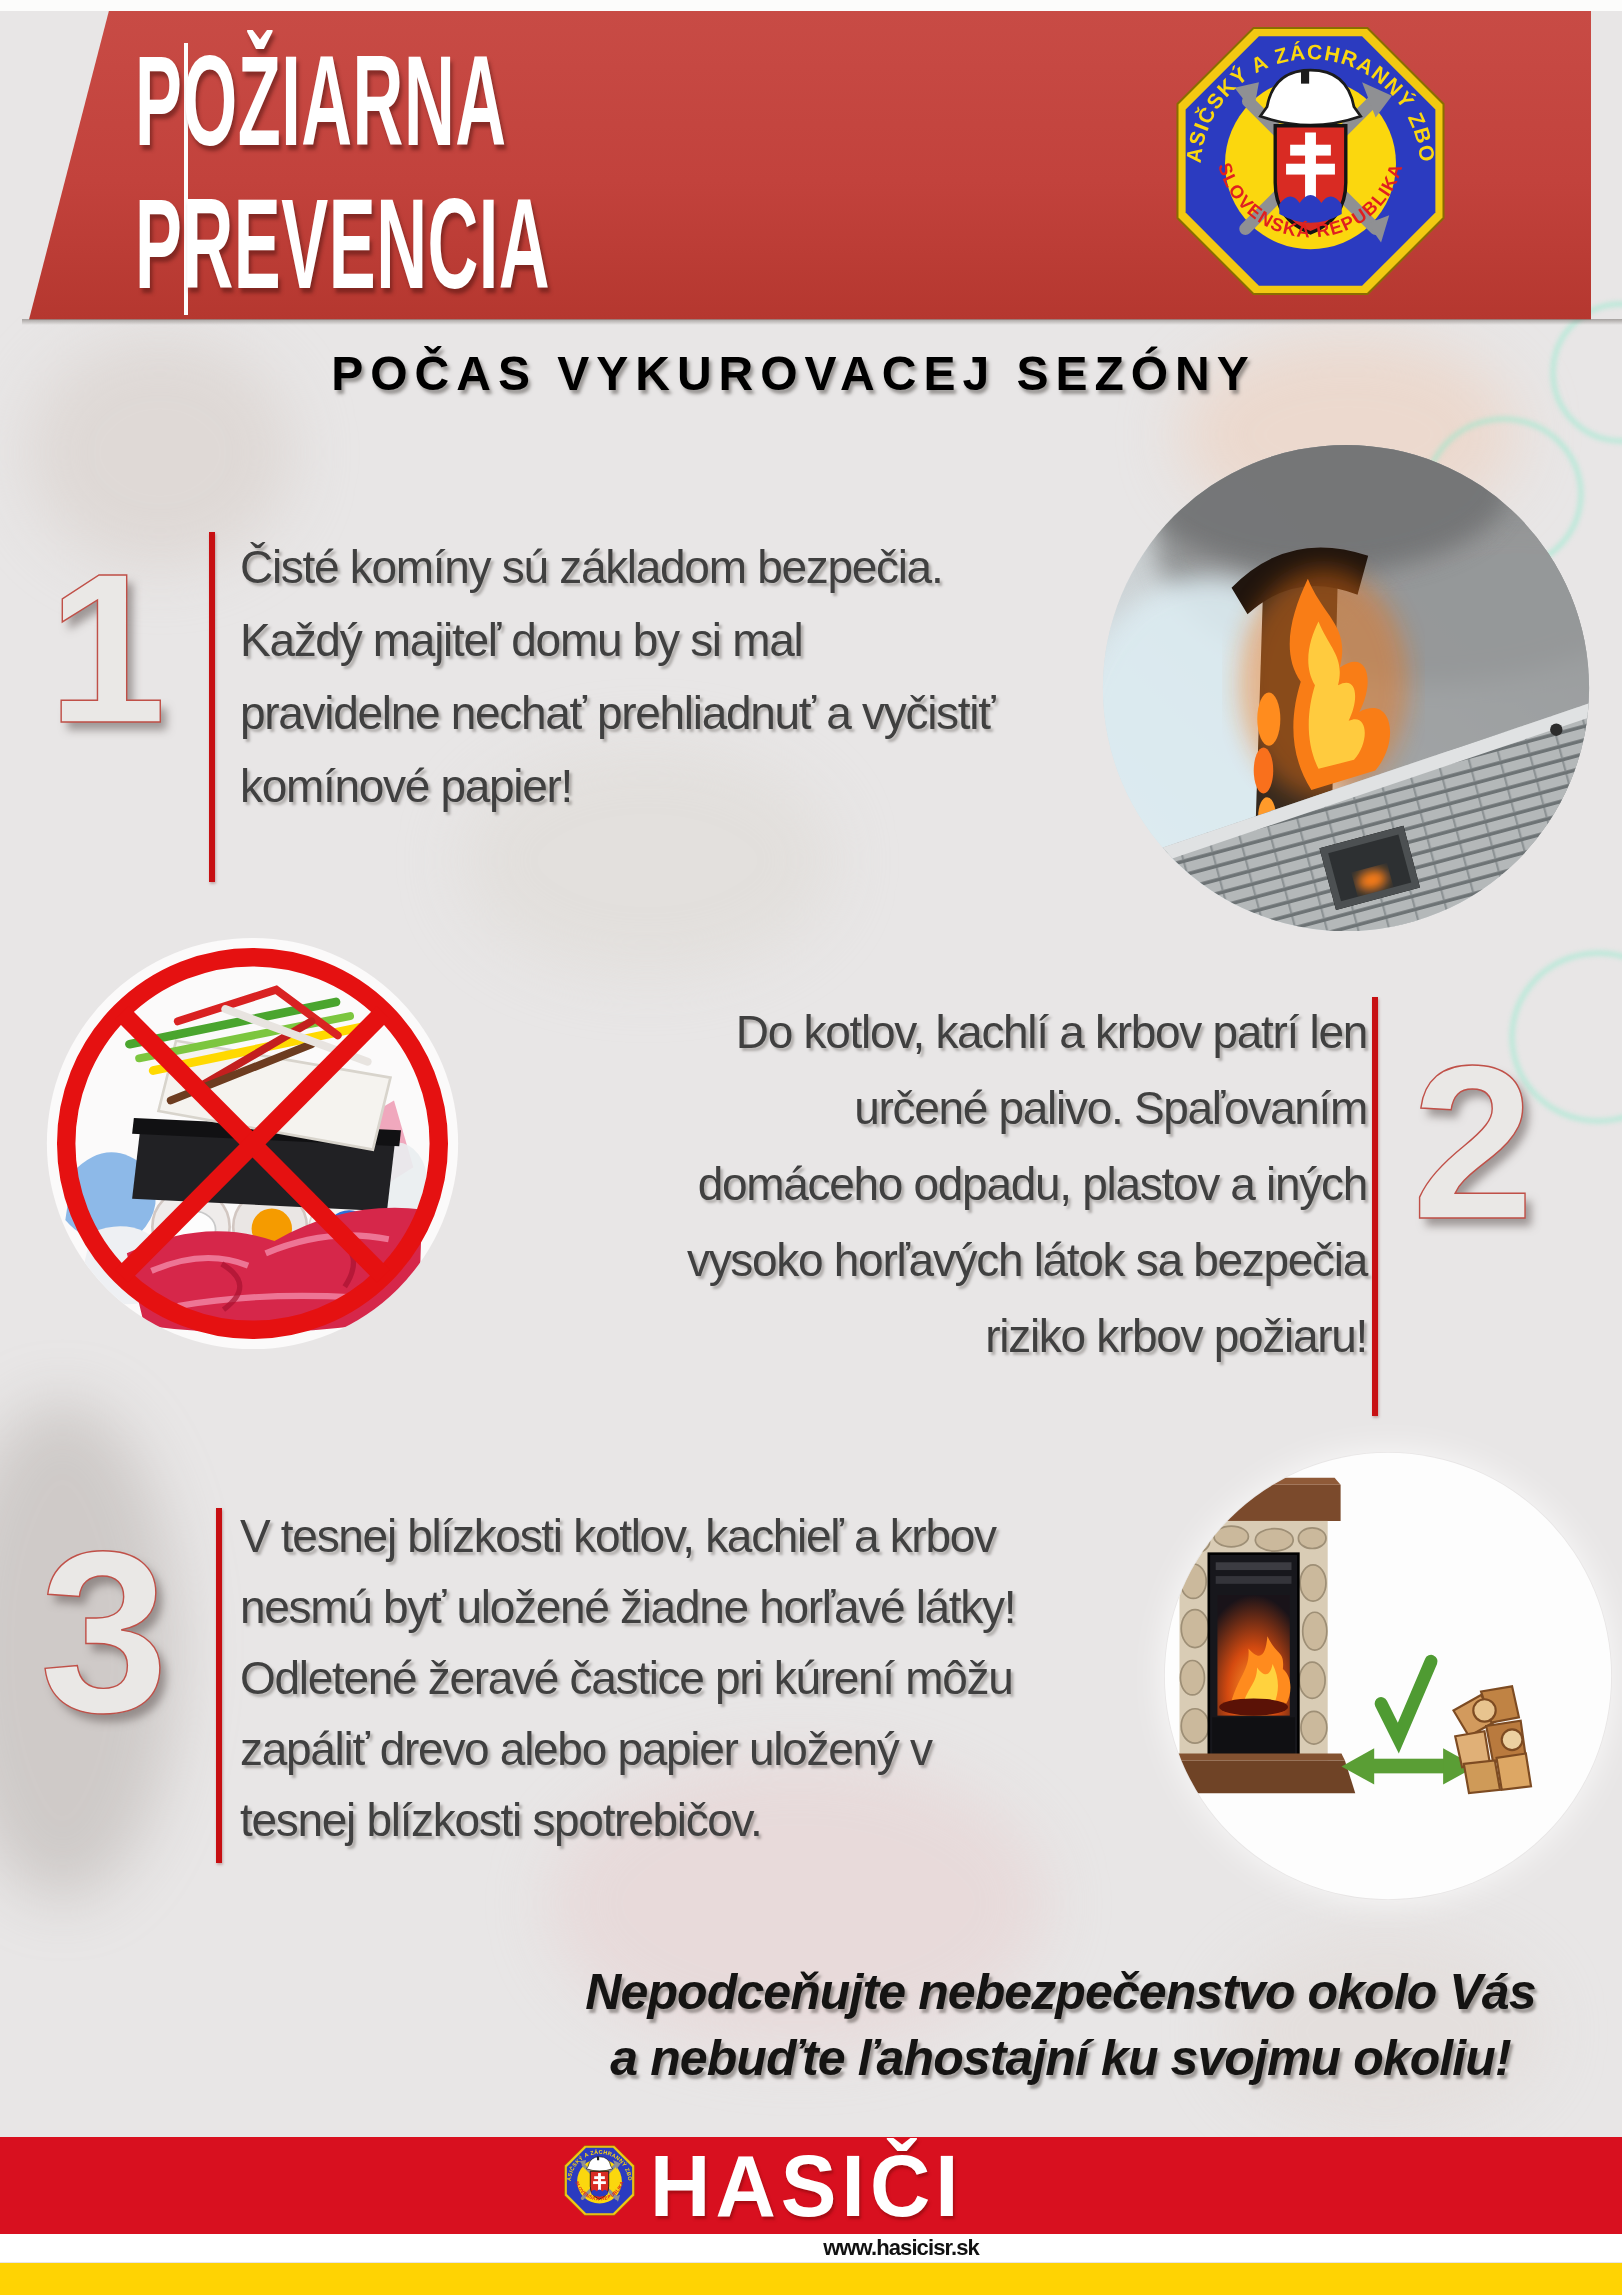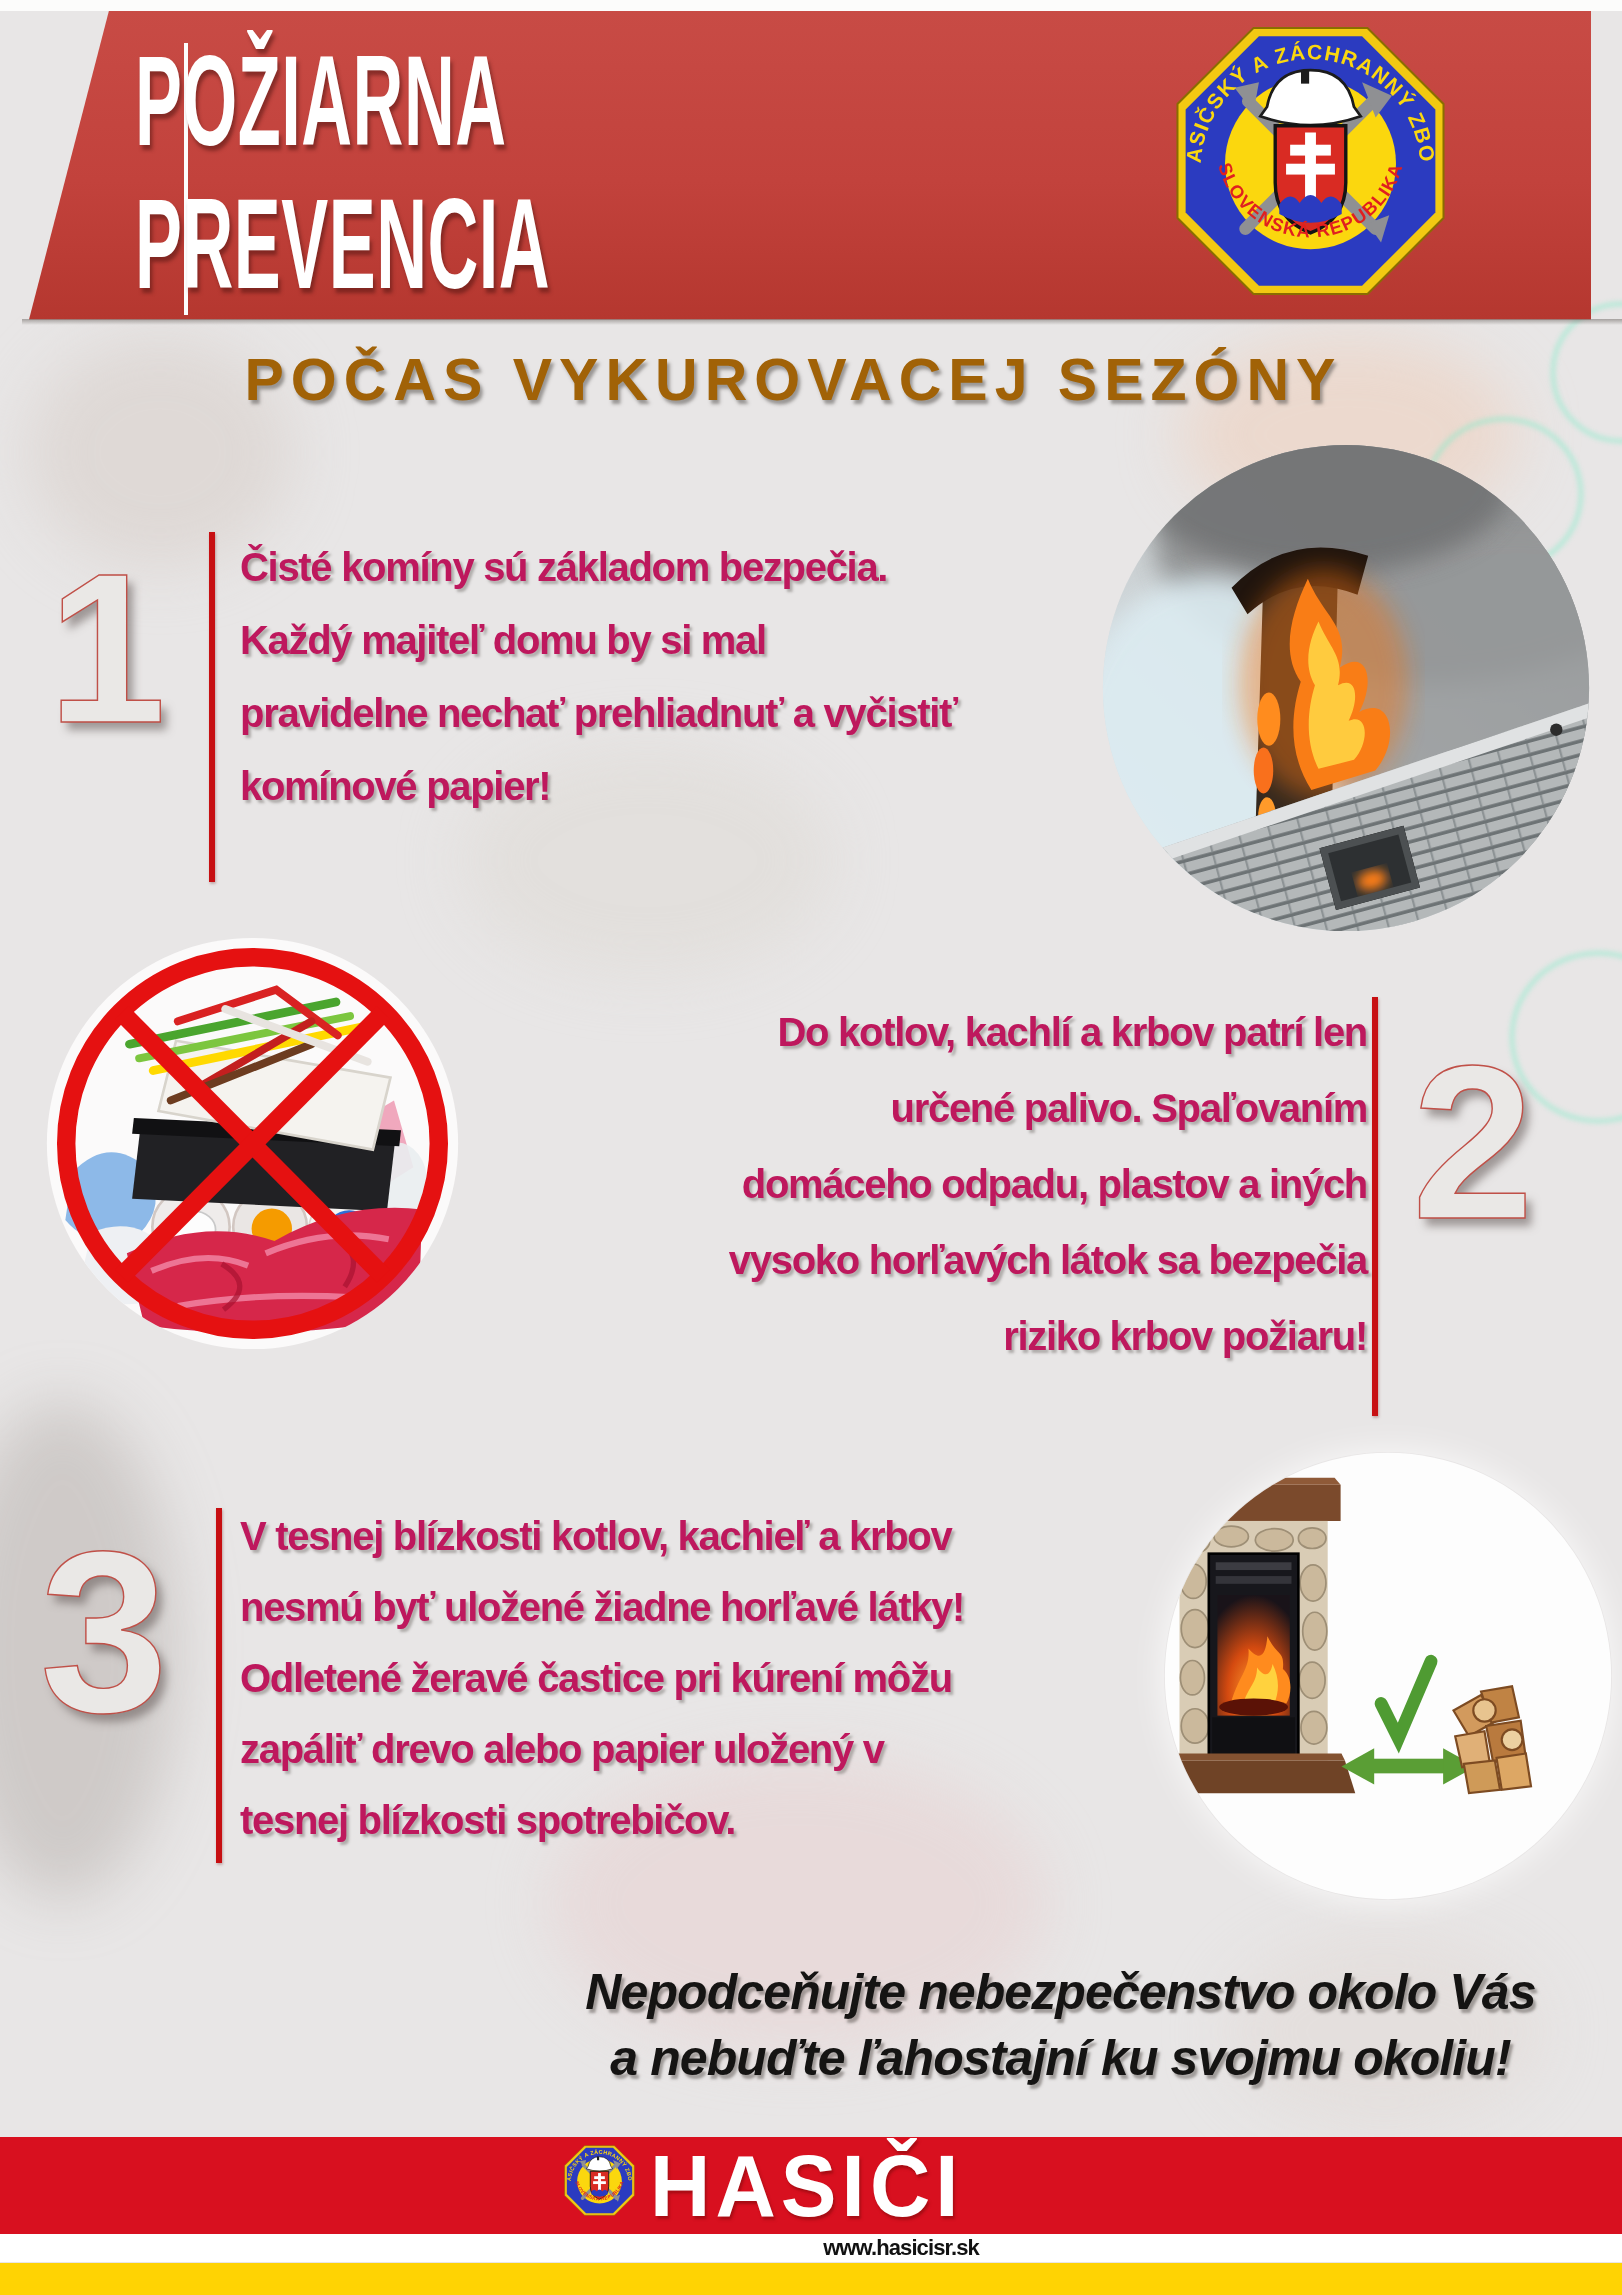--- a/index.html
+++ b/index.html
@@ -40,21 +40,21 @@
   }
   .title-1{top:26px;}
   .title-2{top:169px;}
 
   .emblem-large{position:absolute;left:1173px;top:25px;width:275px;height:272px;}
   .emblem-small{position:absolute;left:564px;top:2145px;width:71px;height:71px;}
 
   
   .subtitle{
     position:absolute;left:0;right:35px;top:346px;text-align:center;
-    font-size:59px;font-weight:700;color:#a16207;letter-spacing:7px;
+    font-size:48px;font-weight:700;color:#000000;letter-spacing:7px;
     text-shadow:2.7px 3.5px 3.5px rgba(88,84,80,.55);
   }
 
   
   .bignum{
     position:absolute;font-weight:700;line-height:1;text-align:center;
     color:#eae8e6;-webkit-text-stroke:1.4px #c05048;
     text-shadow:6.2px 8px 8px rgba(98,88,86,.55);
   }
   .num-1{left:27px;top:542px;width:160px;font-size:213px;}
@@ -62,21 +62,21 @@
   .num-3{left:22px;top:1516px;width:164px;font-size:231px;}
 
   
   .redline{position:absolute;width:6.2px;background:#c70f12;box-shadow:0.9px 1.8px 2.7px rgba(120,40,40,.35);}
   .rl-1{left:209px;top:532px;height:350px;}
   .rl-2{left:1372px;top:997px;height:419px;}
   .rl-3{left:216px;top:1508px;height:355px;}
 
   
   .bodytext{
-    position:absolute;color:#be185d;font-weight:700;font-size:40px;letter-spacing:-1.3px;
+    position:absolute;color:#404040;font-weight:400;font-size:46px;letter-spacing:-1.3px;
     text-shadow:2.7px 2.7px 2.7px rgba(90,84,80,.4);white-space:nowrap;
   }
   .bt-1{left:240px;top:531px;line-height:73px;text-align:left;}
   .bt-2{left:497px;top:994px;width:870px;line-height:76px;text-align:right;}
   .bt-3{left:240px;top:1501px;line-height:71px;text-align:left;}
 
   
   .circle-img{position:absolute;border-radius:50%;overflow:hidden;}
   .ci-1{left:1102px;top:444px;width:488px;height:488px;}
   .ci-2{left:46px;top:937px;width:413px;height:413px;}

